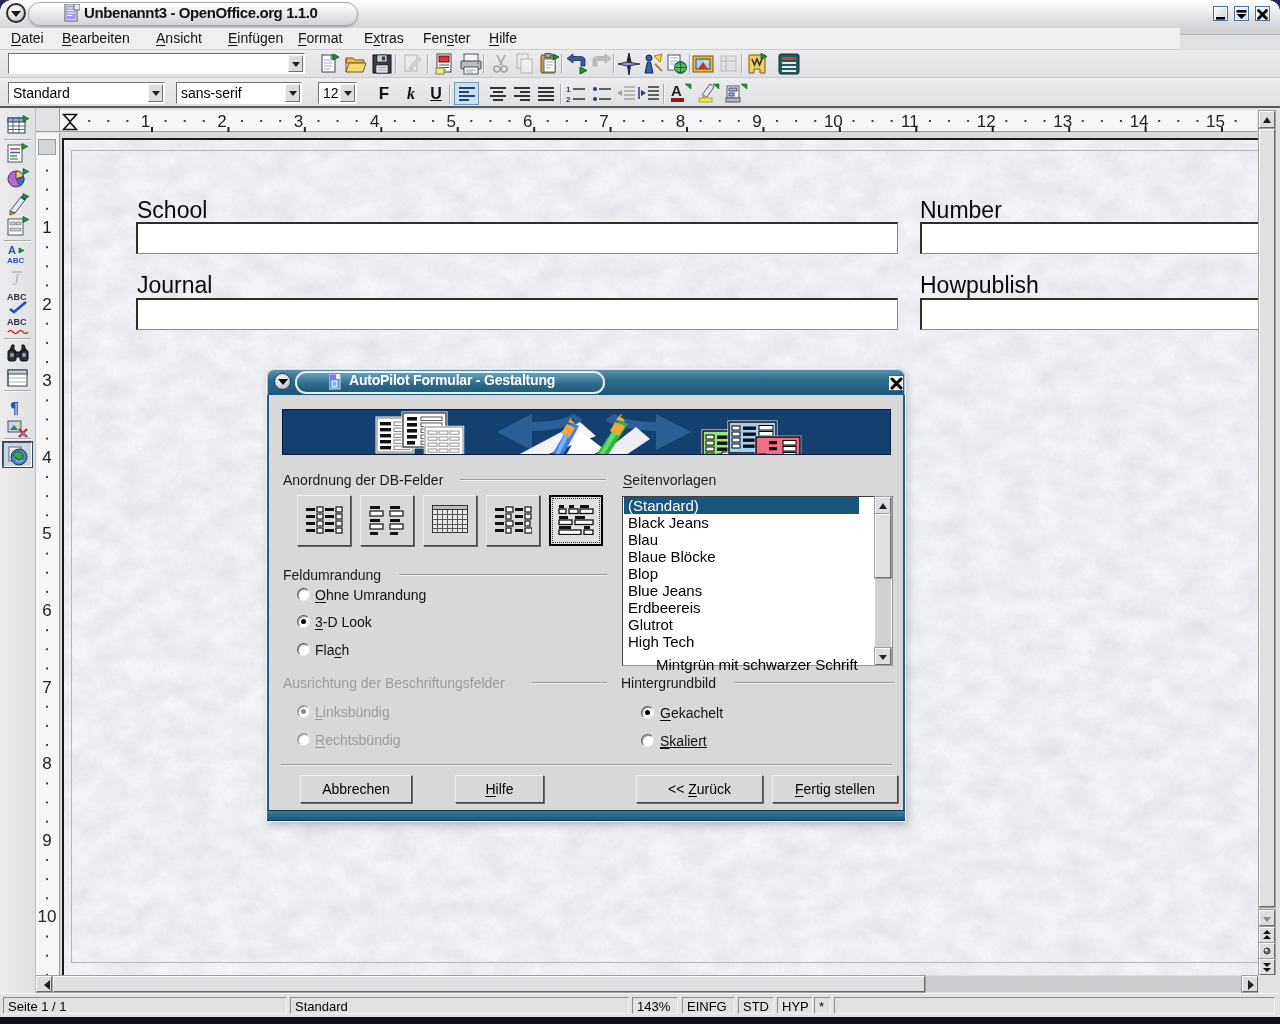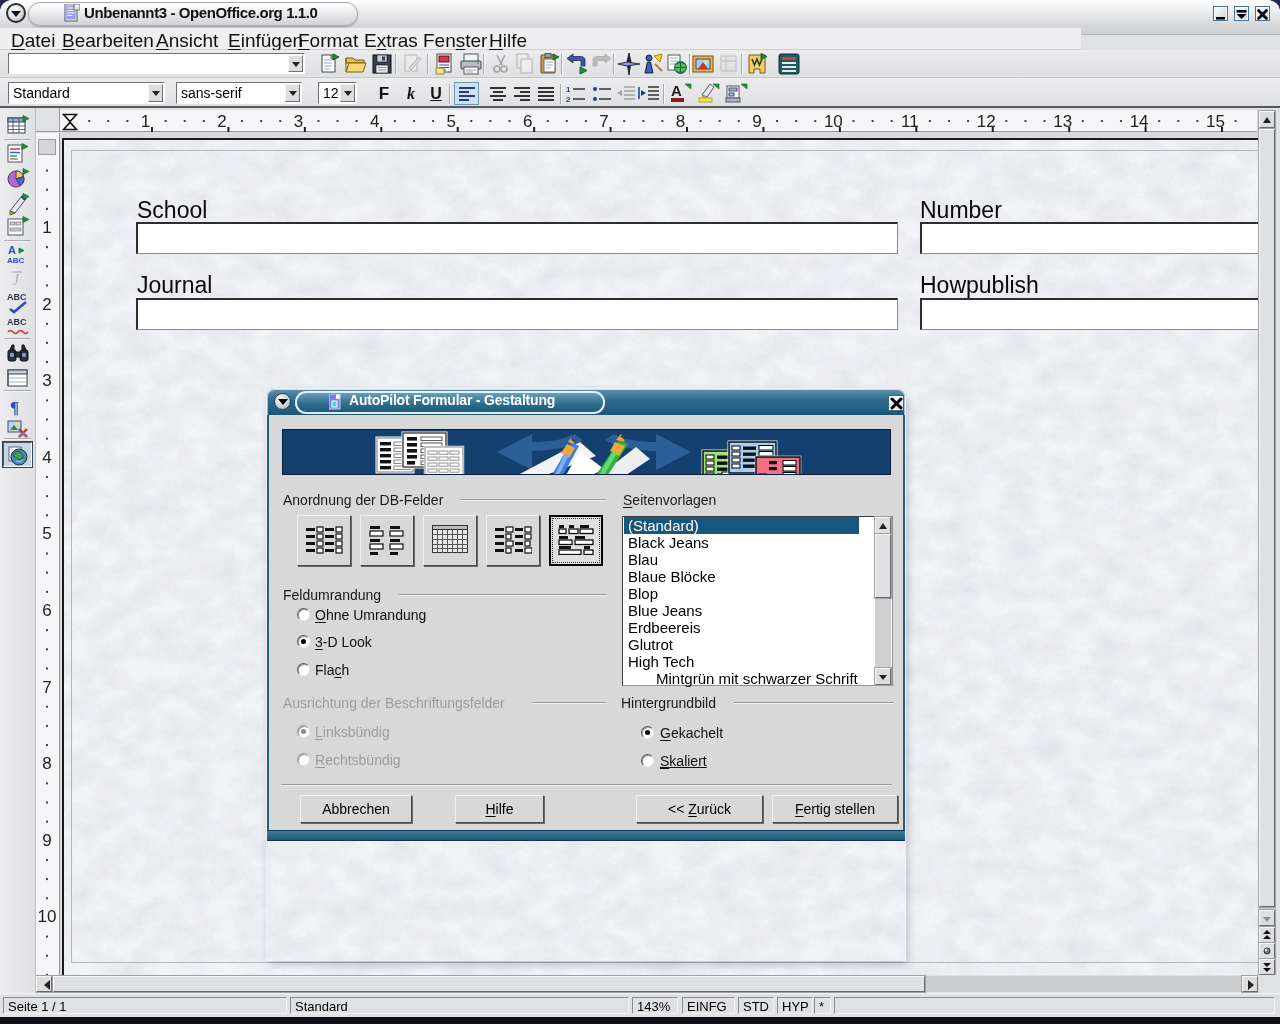--- a/index.html
+++ b/index.html
@@ -10,22 +10,22 @@
 #titlebar { position:absolute; left:0; top:0; width:1280px; height:35px;
   background:linear-gradient(#ffffff,#e9eaec 40%,#d6d7da 75%,#cfd0d3);
   border-bottom:1px solid #b4b5b8; border-radius:12px 12px 0 0; }
 #ttab { position:absolute; left:28px; top:2px; width:330px; height:24px; border-radius:12px;
   background:linear-gradient(#ffffff,#e3e4e7 60%,#d2d3d6); border:1px solid #a8a9ac;
   box-shadow:0 1px 2px rgba(0,0,0,.25); }
 #ttext { position:absolute; left:84px; top:4px; font-size:15px; font-weight:bold; letter-spacing:-0.4px; color:#111; }
 .wbtn { position:absolute; top:6px; width:15px; height:15px; background:linear-gradient(135deg,#ffffff,#dde3ea 60%,#c7d2dd);
   border:1px solid #4a7296; box-shadow:inset 0 0 0 1px #f8fafc; color:#000; }
 
-#menubar { position:absolute; left:0; top:28px; width:1081px; height:22px; background:#efeff1;
-  border-bottom:1px solid #cdced1; font-size:19px; color:#111; }
+#menubar { position:absolute; left:0; top:28px; width:1180px; height:22px; background:#efeff1;
+  border-bottom:1px solid #cdced1; font-size:14px; color:#111; }
 .mi { position:absolute; top:2px; }
 u { text-decoration:underline; text-underline-offset:2px; }
 
 #tb1 { position:absolute; left:0; top:50px; width:1280px; height:28px; background:linear-gradient(#ececee,#dfe0e2); border-bottom:1px solid #c8c9cc; }
 #tb2 { position:absolute; left:0; top:78px; width:1280px; height:30px; background:linear-gradient(#ececee,#dfe0e2); border-bottom:2px solid #58585c; }
 .combo { position:absolute; background:#fff; border:1px solid; border-color:#6f7073 #fdfdfd #fdfdfd #6f7073; font-size:14px; color:#000; }
 .combo .dd { position:absolute; right:1px; top:1px; bottom:1px; width:15px; background:#dcdddf; border:1px solid; border-color:#f6f6f6 #707070 #707070 #f6f6f6; }
 .dtri { position:absolute; width:0; height:0; border:4px solid transparent; border-top:5px solid #222; }
 .sep { position:absolute; width:1px; background:#aaabae; box-shadow:1px 0 0 #f4f4f6; }
 .ic { position:absolute; width:24px; height:24px; }
@@ -47,21 +47,21 @@
 .thumb { position:absolute; background:#dfe0e2; border:1px solid; border-color:#f8f8f8 #6a6b6e #6a6b6e #f8f8f8; box-shadow:0 0 0 1px #9fa0a3; }
 #vtrack { position:absolute; left:1259px; top:110px; width:15px; height:865px; background:#cbccce; }
 #htrack { position:absolute; left:36px; top:976px; width:1222px; height:16px; background:#cbccce; }
 
 #statusbar { position:absolute; left:0; top:993px; width:1280px; height:24px; background:#e0e1e3; border-top:1px solid #f5f5f7; font-size:13px; color:#000; }
 .spanel { position:absolute; top:3px; height:17px; border:1px solid; border-color:#8b8c8f #f2f2f4 #f2f2f4 #8b8c8f; padding:1px 4px 0 4px; background:#e0e1e3; }
 #blackstrip { position:absolute; left:0; top:1017px; width:1280px; height:7px; background:#101016; }
 #wcirc { position:absolute; left:6px; top:3px; width:20px; height:20px; border-radius:50%; background:radial-gradient(circle at 38% 32%,#ffffff,#e0e2e5 50%,#a8acb2); border:2px solid #2e2e30; }
 #wcirc .ctri { left:3px; top:6px; }
 
-#dlg { position:absolute; left:267px; top:369px; width:638px; height:571px; outline:1px solid #eef2f6; border-radius:9px 9px 0 0; box-shadow:2px 4px 8px rgba(40,40,60,0.28);margin-top:20px; }
+#dlg { position:absolute; left:267px; top:369px; width:638px; height:452px; outline:1px solid #eef2f6; border-radius:9px 9px 0 0; box-shadow:2px 4px 8px rgba(40,40,60,0.28); }
 #dtitle { position:absolute; left:0; top:0; width:638px; height:26px; border-radius:8px 8px 0 0;
   background:linear-gradient(#5e93ad,#2d6a8a 45%,#19567a); box-shadow:inset 0 1px 0 #cfdfe8, inset 1px 0 0 #9fc0d0, inset -1px 0 0 #9fc0d0; }
 #dtab { position:absolute; left:28px; top:2px; width:310px; height:23px; border-radius:11px;
   background:linear-gradient(#66a0ba,#2d6a8a 60%,#1c5c80); border:2px solid #e8eef2; }
 #dttext { position:absolute; left:82px; top:3px; font-size:14px; font-weight:bold; letter-spacing:-0.2px; color:#fff; }
 #dbody { position:absolute; left:0; top:26px; width:638px; height:415px; background:#d8d8d8;
   border-left:2px solid #235f80; border-right:2px solid #235f80; }
 #dfoot { position:absolute; left:0; top:441px; width:638px; height:11px; background:linear-gradient(#3e7b9a,#1c5878); border-top:1px solid #0c3852; border-bottom:1px solid #0c3852; }
 .glabel { position:absolute; font-size:14px; color:#1a1a1a; white-space:nowrap; }
 .gline { position:absolute; height:2px; border-top:1px solid #9b9b9b; border-bottom:1px solid #efefef; }
@@ -903,21 +903,21 @@
     <div id="listbox">
       <div class="li" style="top:0; background:#19567d; color:#fff;">(Standard)</div>
       <div class="li" style="top:17px;">Black Jeans</div>
       <div class="li" style="top:34px;">Blau</div>
       <div class="li" style="top:51px;">Blaue Blöcke</div>
       <div class="li" style="top:68px;">Blop</div>
       <div class="li" style="top:85px;">Blue Jeans</div>
       <div class="li" style="top:102px;">Erdbeereis</div>
       <div class="li" style="top:119px;">Glutrot</div>
       <div class="li" style="top:136px;">High Tech</div>
-      <div class="li" style="top:153px;padding-left:32px;">Mintgrün mit schwarzer Schrift</div>
+      <div class="li" style="top:159px;padding-left:32px;">Mintgrün mit schwarzer Schrift</div>
       <div id="lbtrack"></div>
       <div class="sbtn" style="left:252px; top:0px; width:16px; height:17px;">
           <span class="dtri" style="left:3px; top:5px; border-top:none; border-bottom:6px solid #222;"></span>
         </div>
       <div class="thumb" style="left:252px; top:17px; width:16px; height:64px;"></div>
       <div class="sbtn" style="left:252px; top:151px; width:16px; height:17px;">
           <span class="dtri" style="left:3px; top:6px;"></span>
         </div>
     </div>
 

